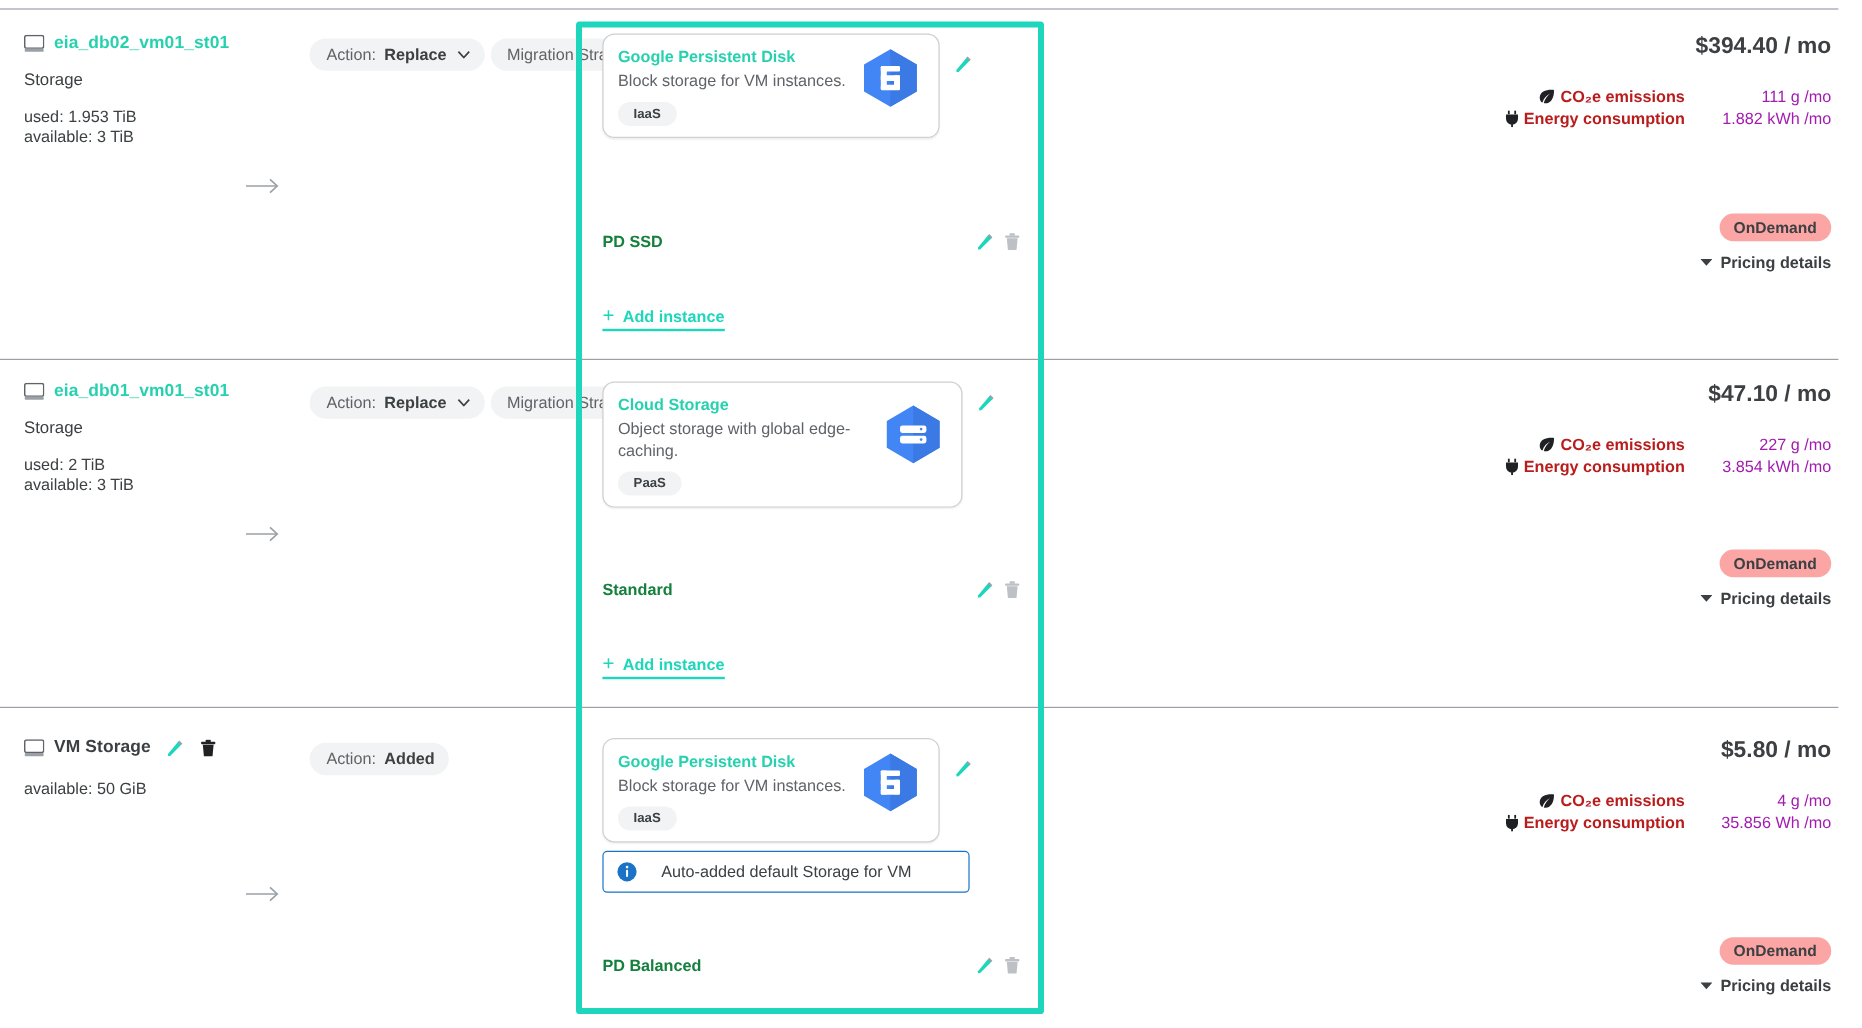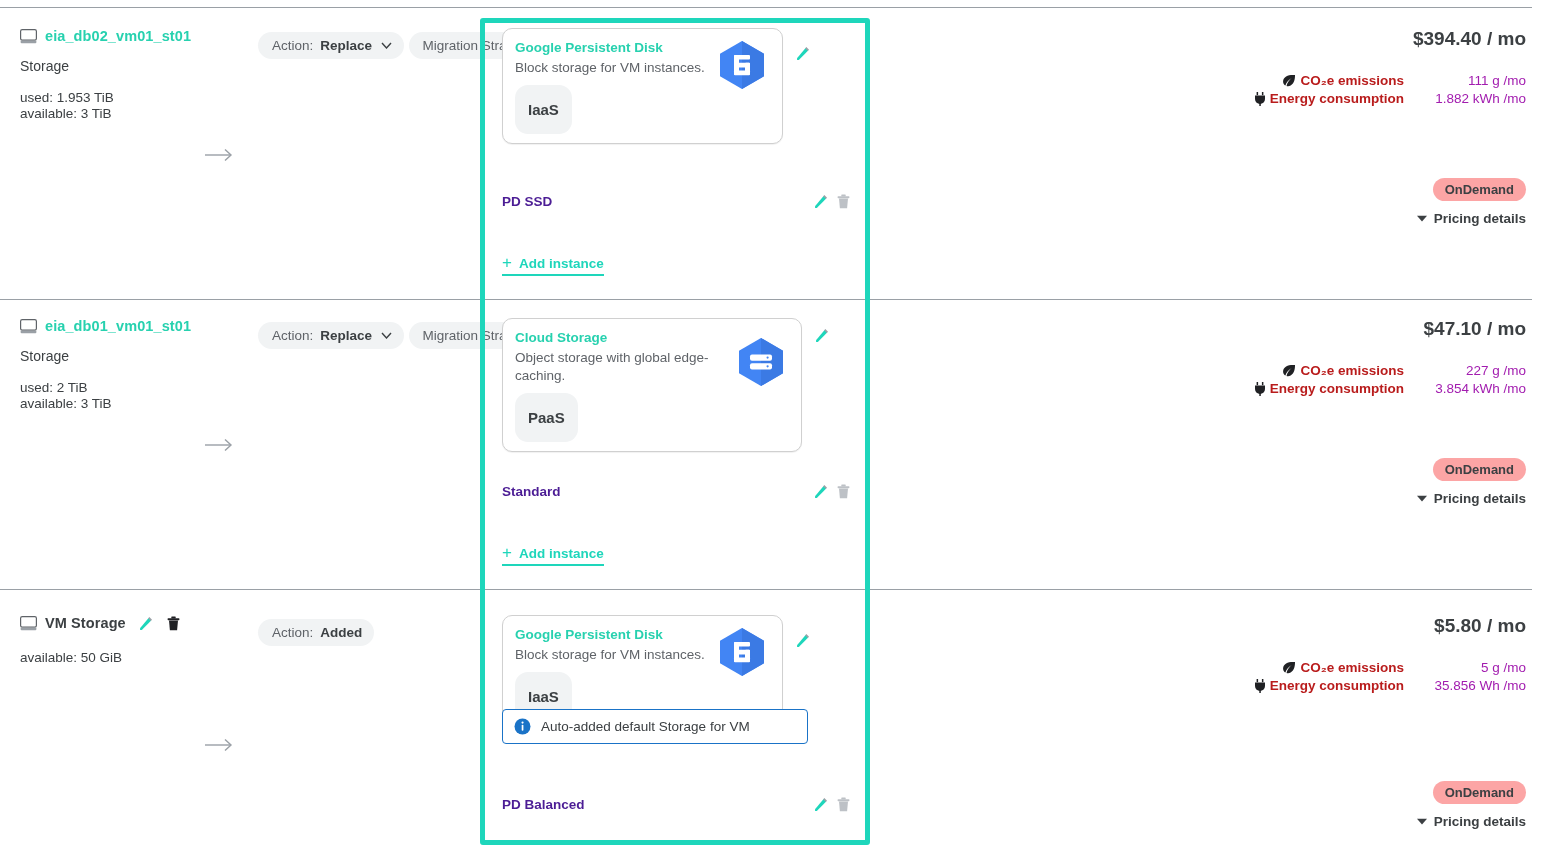--- a/index.html
+++ b/index.html
@@ -81,39 +81,39 @@
     overflow: hidden;
   }
   .svc-title { color: #27d1af; font-size: 13.5px; font-weight: bold; line-height: 1.25; }
   .svc-desc {
     color: #5f6368; font-size: 13.5px; line-height: 1.35;
     margin-top: 2px; max-width: 200px;
   }
   .svc-tag {
     display: inline-block; margin-top: 8px;
     background: #f1f3f4; border-radius: 13px;
-    padding: 16px 13px; font-size: 15px; font-weight: bold; color: #3c4043;
+    padding: 4px 13px; font-size: 11px; font-weight: bold; color: #3c4043;
   }
   .svc-hex { position: absolute; right: 12px; top: 10px; width: 56px; height: 52px; }
   .card-edit { position: absolute; top: 7px; right: -52px; }
 
   .info-note {
-    display: flex; align-items: center; gap: 10px;
+    display: flex; align-items: center; gap: 20px;
     border: 1px solid #1a73c7; border-radius: 4px;
     background: #fff; padding: 8px 11px;
     font-size: 13.5px; color: #3c4043;
     margin-top: 5px; width: 306px;
   }
   .info-i { width: 17px; height: 17px; flex: 0 0 auto; display: block; }
 
   .inst-row {
     display: flex; align-items: center;
     width: 348px;
   }
-  .inst-name { font-size: 13.5px; font-weight: bold; color: #4c1d95; }
+  .inst-name { font-size: 13.5px; font-weight: bold; color: #15803d; }
   .inst-actions { margin-left: auto; display: flex; align-items: center; gap: 8px; }
 
   .add-instance {
     display: inline-flex; align-items: baseline; gap: 7px;
     color: #1ed6bb; font-size: 13.5px; font-weight: bold;
     border-bottom: 2px solid #1ed6bb; padding-bottom: 3px;
     cursor: pointer;
   }
   .add-plus { font-size: 17px; line-height: 1; font-weight: normal; }
 
@@ -501,21 +501,21 @@
     <div class="price-col" style="top:0px;">
       <div class="price">$5.80 / mo</div>
       <div class="metrics" style="margin-top:23px;">
         <div class="metric-line">
           <span class="metric-label">
             <svg class="leaf-icon" viewBox="0 0 14 13">
               <path d="M13 1 C7 0.4 1.4 2.2 1.1 7.2 C1 9.3 2.1 10.9 3.4 11.5 C4.3 8.4 6.6 5.6 9.8 4 C7.3 6 5.3 8.6 4.5 11.9 C8.8 13.2 13.3 9.1 13 1 Z" fill="#202124"></path>
             </svg>
             <span>CO₂e emissions</span>
           </span>
-          <span class="metric-value">5 g /mo</span>
+          <span class="metric-value">4 g /mo</span>
         </div>
         <div class="metric-line">
           <span class="metric-label">
             <svg class="plug-icon" viewBox="0 0 12 14">
               <rect x="2.6" y="0" width="1.5" height="3.2" fill="#202124"></rect>
               <rect x="7.9" y="0" width="1.5" height="3.2" fill="#202124"></rect>
               <path d="M1 3.4 H11 V7 A5 5 0 0 1 1 7 Z" fill="#202124"></path>
               <rect x="5.3" y="10.4" width="1.5" height="3.6" fill="#202124"></rect>
             </svg>
             <span>Energy consumption</span>

